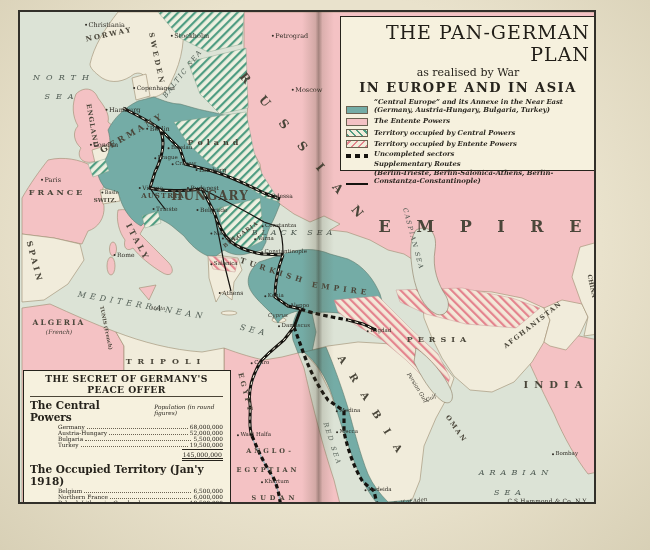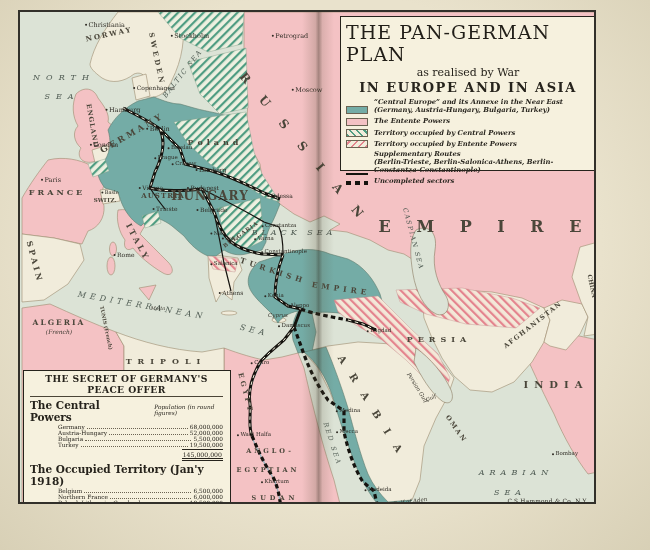--- a/index.html
+++ b/index.html
@@ -28,21 +28,21 @@
   .lbl.it{font-style:italic;color:#3a372e;}
   
   #fold{position:absolute;left:282px;top:0;width:32px;height:100%;pointer-events:none;
     background:linear-gradient(90deg, rgba(90,78,55,0) 0%, rgba(90,78,55,.22) 42%, rgba(55,46,30,.42) 52%, rgba(90,78,55,.16) 64%, rgba(90,78,55,0) 100%);}
   
   #legend{
     position:absolute;left:320px;top:4px;width:257px;height:155px;
     background:var(--box,#f6f1de);border:1.6px solid #26231c;box-sizing:border-box;
     padding:3px 6px 2px 5px;
   }
-  #legend .t1{font-size:19px;letter-spacing:1px;text-align:left;color:#211e18;margin-top:1px;}
+  #legend .t1{font-size:19px;letter-spacing:1px;text-align:right;color:#211e18;margin-top:1px;}
   #legend .t2{font-size:11px;text-align:center;margin-top:1px;}
   #legend .t3{font-size:13px;letter-spacing:1.5px;text-align:center;font-weight:bold;margin:1px 0 3px 0;}
   .leg-row{display:flex;align-items:flex-end;margin-bottom:2.2px;}
   .leg-sw{flex:0 0 22px;height:8px;margin:1px 6px 0 0;border:.5px solid #6b6352;box-sizing:border-box;}
   .sw-central{background:var(--central,#74aca6);}
   .sw-entente{background:var(--entente,#f4c2c4);}
   .sw-occ-central{background:repeating-linear-gradient(45deg,var(--hatchg,#4f9d82) 0 2px,#f1ecdb 2px 5px);}
   .sw-occ-entente{background:repeating-linear-gradient(-45deg,var(--hatchp,#e4848e) 0 2px,#f1ecdb 2px 5px);}
   .sw-main{height:5px;margin-top:2px;border:none;background:repeating-linear-gradient(90deg,#15130f 0 5px,#f6f1de 5px 7px);outline:1px solid #15130f;}
   .sw-supp{height:2px;margin-top:4px;border:none;background:#15130f;}
@@ -282,27 +282,27 @@
       </div>
       <div class="leg-row">
         <span class="leg-sw sw-occ-central"></span>
         <div class="leg-txt"><span>Territory occupied by Central Powers</span></div>
       </div>
       <div class="leg-row">
         <span class="leg-sw sw-occ-entente"></span>
         <div class="leg-txt"><span>Territory occupied by Entente Powers</span></div>
       </div>
       <div class="leg-row">
+        <span class="leg-sw sw-unc"></span>
+        <div class="leg-txt"><span>Uncompleted sectors</span></div>
+      </div>
+      <div class="leg-row">
         <span class="leg-sw sw-supp"></span>
         <div class="leg-txt"><span>Supplementary Routes</span><br>
           <span class="sub">(Berlin-Trieste, Berlin-Salonica-Athens, Berlin-Constantza-Constantinople)</span></div>
-      </div>
-      <div class="leg-row">
-        <span class="leg-sw sw-unc"></span>
-        <div class="leg-txt"><span>Uncompleted sectors</span></div>
       </div>
     </div>
 
     <div id="stats">
       <div class="title">THE SECRET OF GERMANY'S PEACE OFFER</div>
       <div class="sec-head">
         <span class="h">The Central Powers</span>
         <span class="ch">Population (in round figures)</span>
       </div>
       <div class="rows">

